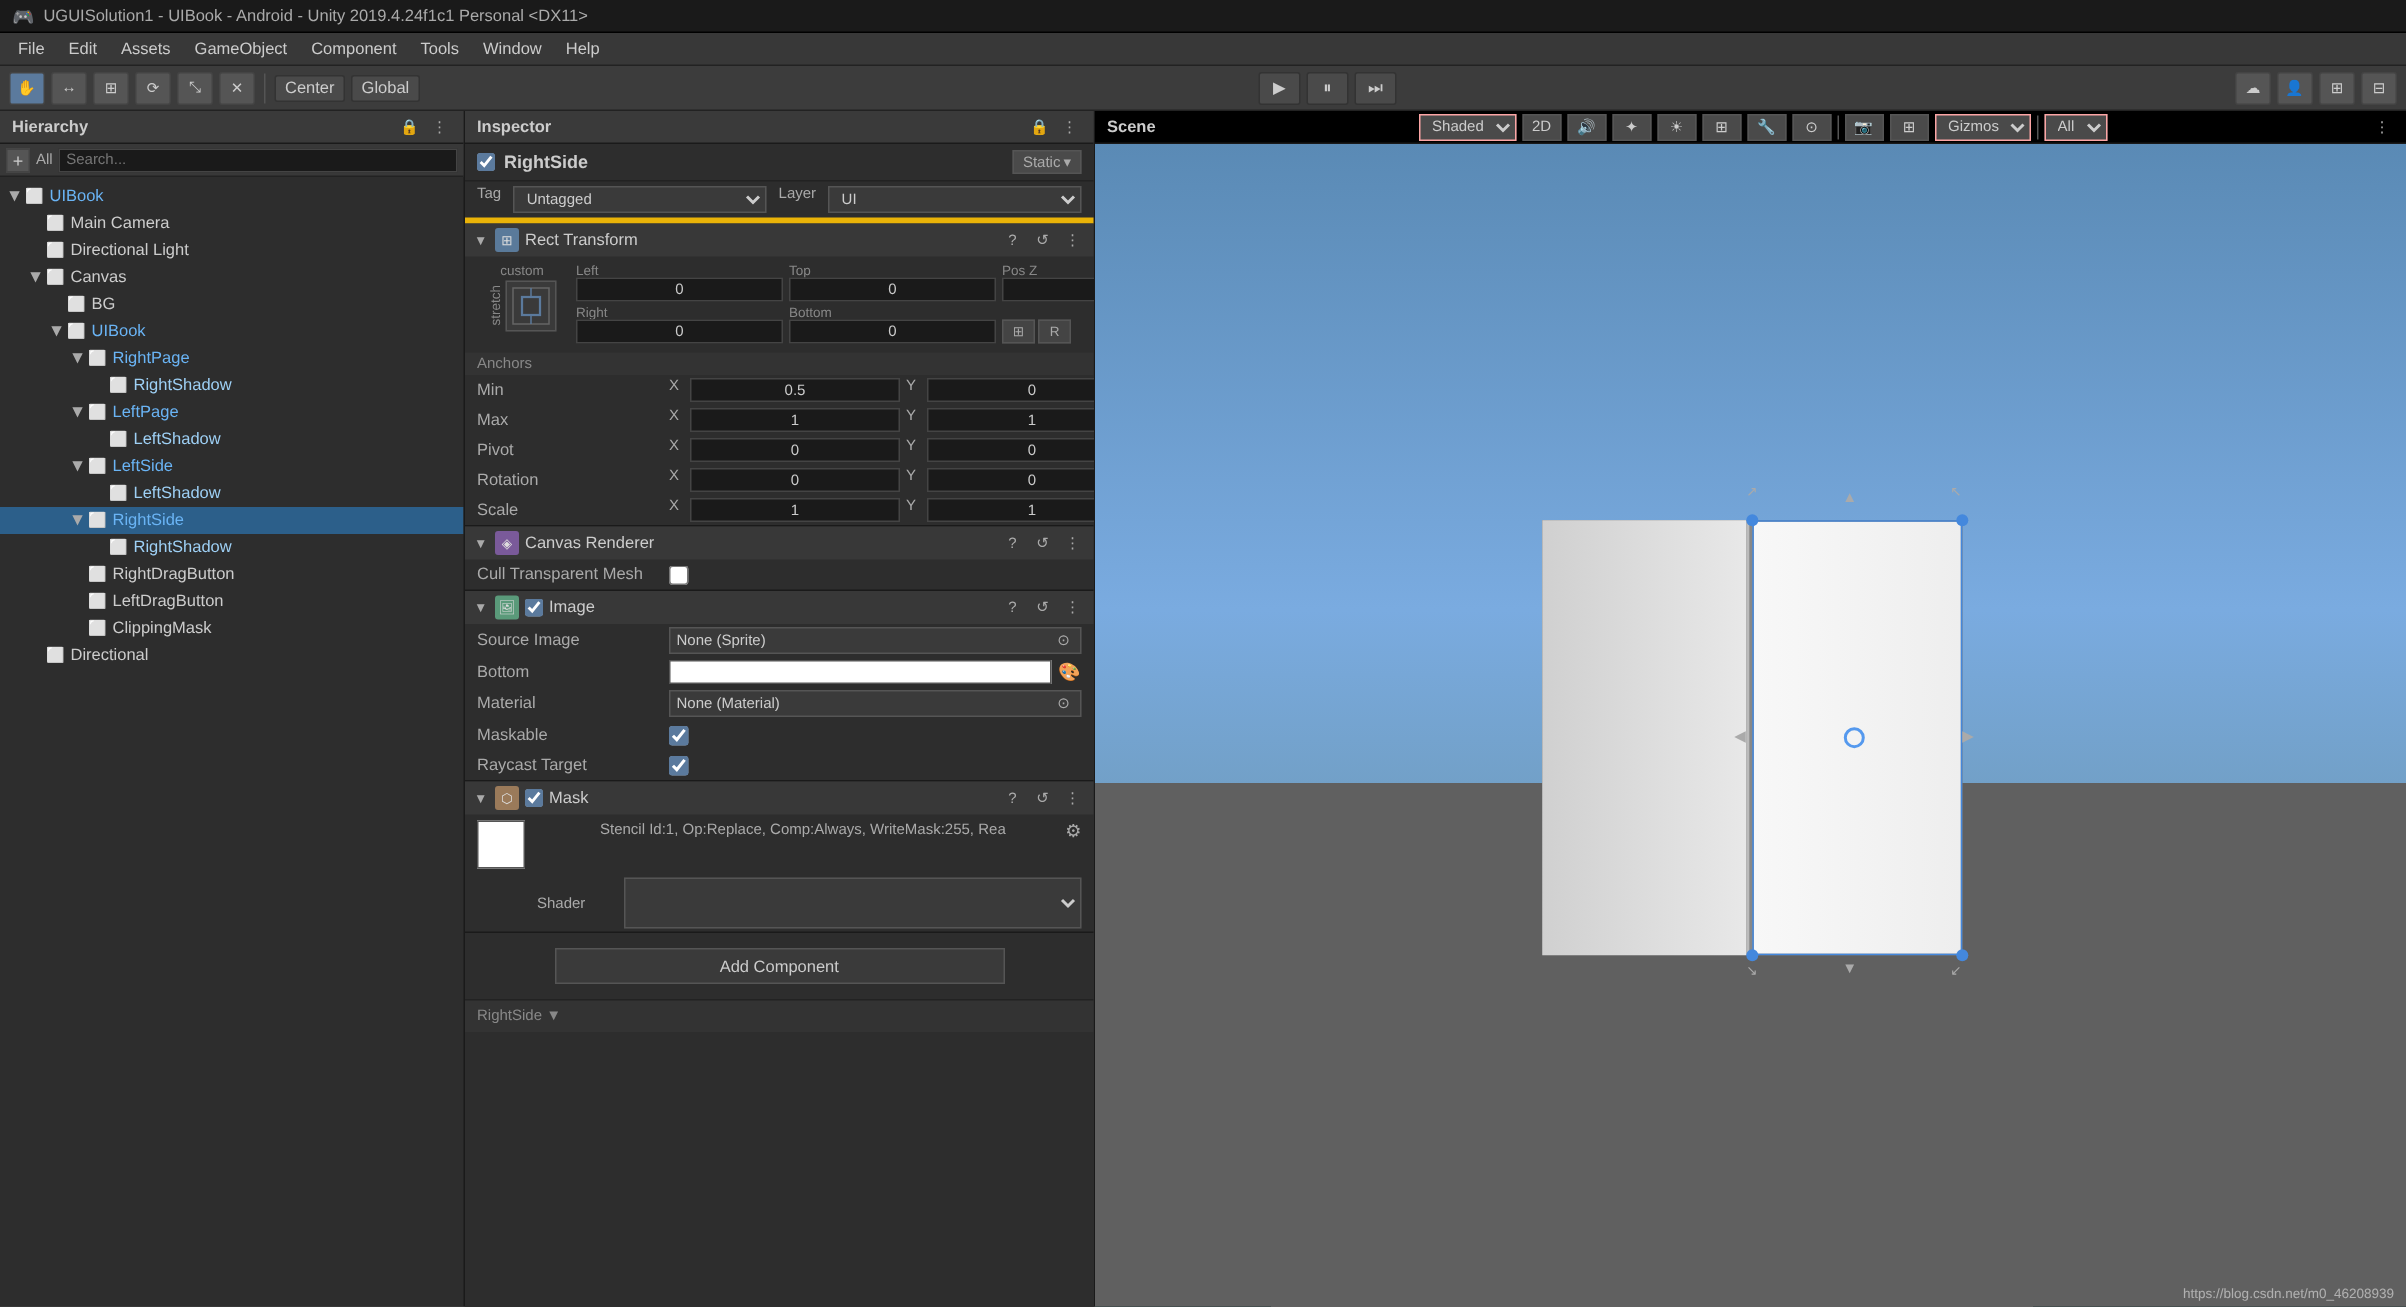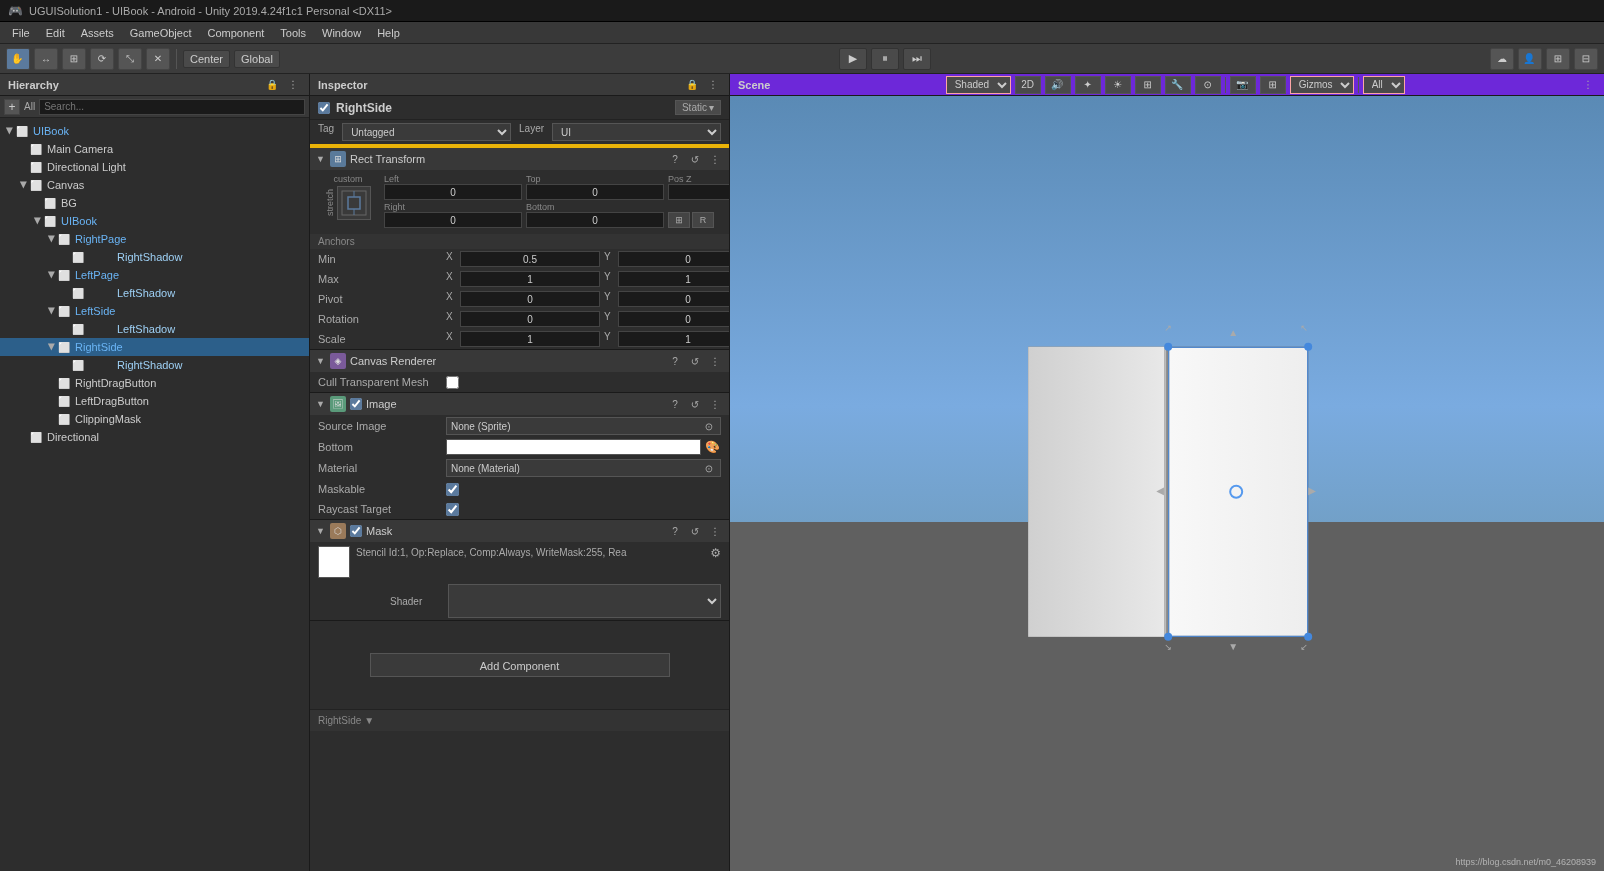--- a/index.html
+++ b/index.html
@@ -211,21 +211,21 @@
       font-size: 10px;
       display: inline-flex;
       align-items: center;
       justify-content: center;
     }
     .tree-label {
       font-size: 11px;
       color: #ccc;
     }
     .tree-label.blue { color: #6ab4f5; }
-    .tree-label.light-blue { color: #9ed0f5; margin-left: 28px; }
+    .tree-label.light-blue { color: #9ed0f5; }
 
     
     #inspector {
       width: 420px;
       background: #2d2d2d;
       border-right: 1px solid #1a1a1a;
       display: flex;
       flex-direction: column;
       overflow-y: auto;
     }
@@ -434,21 +434,21 @@
       cursor: pointer;
       width: 14px;
       height: 14px;
       display: flex;
       align-items: center;
       justify-content: center;
     }
 
     
     .add-component-btn {
-      margin: 24px auto;
+      margin: 2px auto;
       display: block;
       width: 300px;
       height: 24px;
       background: #3a3a3a;
       border: 1px solid #555;
       color: #ccc;
       font-size: 11px;
       cursor: pointer;
       text-align: center;
       line-height: 24px;
@@ -470,41 +470,41 @@
       font-size: 12px;
       color: #aaa;
       cursor: pointer;
     }
     .shader-row {
       display: flex;
       align-items: center;
       padding: 2px 8px 2px 48px;
       gap: 8px;
     }
-    .shader-label { font-size: 10px; color: #aaa; width: 50px; margin-left: 32px; }
+    .shader-label { font-size: 10px; color: #aaa; width: 50px; }
     .shader-select {
       flex: 1;
       height: 18px;
       background: #3a3a3a;
       border: 1px solid #555;
       color: #ccc;
       font-size: 10px;
       padding: 16px 4px;
     }
 
     
     #scene-panel {
       flex: 1;
       background: #3c3c3c;
       display: flex;
       flex-direction: column;
     }
     #scene-header {
       height: 22px;
-      background: #6d28d9;
+      background: #000000;
       border-bottom: 1px solid #1a1a1a;
       display: flex;
       align-items: center;
       padding: 0 8px;
       gap: 6px;
       justify-content: space-between;
     }
     .scene-tab {
       font-size: 11px;
       color: #ccc;
@@ -1010,21 +1010,21 @@
         <input type="checkbox" class="component-checkbox" checked="" style="">
         <span class="component-name">Mask</span>
         <div class="component-btns">
           <span class="comp-btn">?</span>
           <span class="comp-btn">↺</span>
           <span class="comp-btn">⋮</span>
         </div>
       </div>
       <div style="display:flex; align-items:flex-start; padding:4px 8px; gap:6px;">
         <div class="mask-preview"></div>
-        <div style="flex:1;">
+        <div style="flex:1;margin-left:44px;">
           <span class="mask-stencil">Stencil Id:1, Op:Replace, Comp:Always, WriteMask:255, Rea</span>
         </div>
         <span class="gear-btn">⚙</span>
       </div>
       <div class="shader-row">
         <span class="shader-label">Shader</span>
         <select class="shader-select">
           <option>UI/Default</option>
         </select>
       </div>

